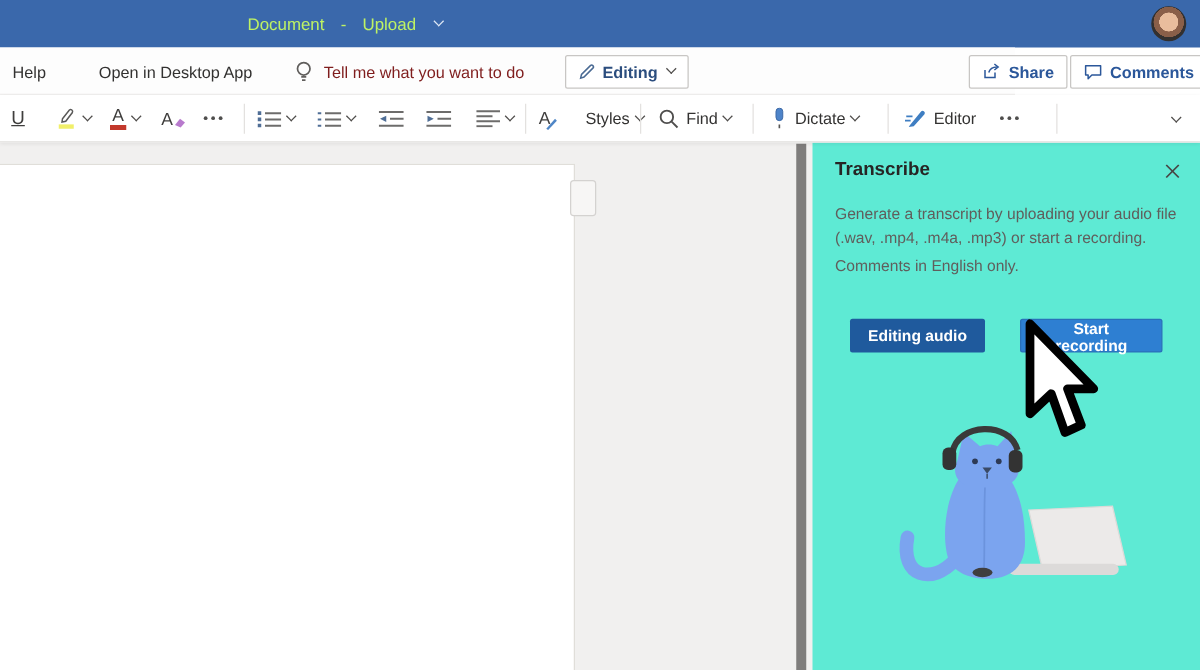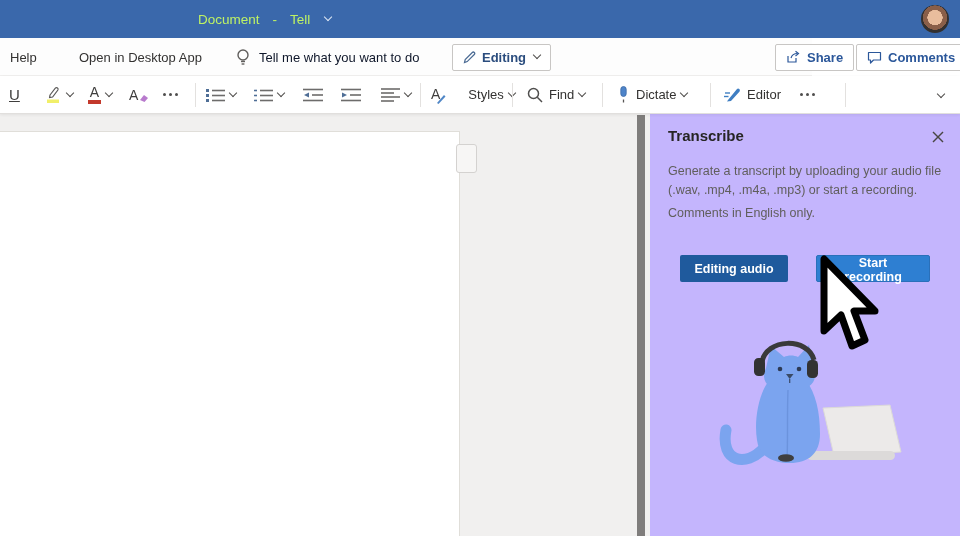--- a/index.html
+++ b/index.html
@@ -13,57 +13,57 @@
   .titlebar{position:absolute;left:0;top:0;width:960px;height:38px;background:#3a68ab;}
   .title-group{position:absolute;left:198px;top:0;height:38px;display:flex;align-items:center;gap:13px;color:#bef264;font-size:13.5px;}
   .chev{width:6px;height:6px;border-right:1.4px solid #4f4d4b;border-bottom:1.4px solid #4f4d4b;transform:rotate(45deg);display:inline-block;position:relative;top:-2px;margin-left:5px;flex:none;}
   .chev.white{border-color:#dfe8f5;margin-left:2px;}
   .avatar{position:absolute;right:11px;top:5px;width:28px;height:28px;border-radius:50%;
     background:radial-gradient(circle at 50% 45%, #e9bd9d 0 36%, #8a5f49 37% 58%, #33302f 59% 100%);
     border:1px solid #2f5档a;}
   
   .menubar{position:absolute;left:0;top:38px;width:812px;height:38px;background:#fdfdfd;border-bottom:1px solid #f1f0ef;}
   .mb-item{position:absolute;top:0;height:38px;display:flex;align-items:center;font-size:13px;color:#333231;}
-  .tellme-text{color:#0f172a;}
+  .tellme-text{color:#7f1d1d;}
   .btn-outline{border:1px solid #c8c6c4;border-radius:2px;background:#fff;height:27px;display:flex;align-items:center;padding:0 10px;gap:6px;font-size:13px;color:#2b4d7e;cursor:pointer;}
   
   .ribbon{position:absolute;left:0;top:76px;width:960px;height:38px;background:#fff;border-bottom:1px solid #e1dfdd;box-shadow:0 1px 3px rgba(0,0,0,.07);z-index:2;}
   .ri{position:absolute;top:0;height:37px;display:flex;align-items:center;color:#3d3c3b;font-size:13px;}
   .rdiv{position:absolute;top:7px;width:1px;height:24px;background:#e3e1df;}
   .glyph-u{font-size:15px;text-decoration:underline;color:#3f3e3d;}
   .glyph-a{font-size:14px;color:#3f3e3d;line-height:1;}
   .dots{display:flex;gap:3px;align-items:center;}
   .dots i{width:3px;height:3px;border-radius:50%;background:#4f4e4d;}
   .rlabel{margin-left:6px;color:#333231;}
   
   .workspace{position:absolute;left:0;top:114px;width:960px;height:422px;background:#f1f0ef;}
   .page{position:absolute;left:-12px;top:17px;width:472px;height:430px;background:#fff;border:1px solid #e0ded9;}
   .anchor-box{position:absolute;left:456px;top:30px;width:21px;height:29px;border:1px solid #d4d2d0;border-radius:3px;background:#f7f6f5;}
   .scrollbar{position:absolute;left:637px;top:1px;width:8px;height:421px;background:#7f7d7c;}
   
-  .panel{position:absolute;left:650px;top:0;width:310px;height:422px;background:#c4b5fd;}
+  .panel{position:absolute;left:650px;top:0;width:310px;height:422px;background:#5eead4;}
   .panel-title{position:absolute;left:18px;top:13px;font-size:15px;font-weight:700;color:#262524;}
   .close-btn{position:absolute;right:13px;top:14px;width:18px;height:18px;display:flex;align-items:center;justify-content:center;cursor:pointer;}
   .panel-desc{position:absolute;left:18px;top:48px;width:294px;font-size:12.5px;line-height:1.55;color:#605e5c;}
   .panel-avail{position:absolute;left:18px;top:92px;font-size:12.5px;color:#605e5c;}
   .btn-primary{position:absolute;top:141px;height:27px;border:none;border-radius:2px;color:#fff;font-size:12.5px;font-weight:700;font-family:"Liberation Sans",sans-serif;cursor:pointer;padding:0 14px;}
   .btn-upload{left:30px;width:108px;background:#1f5a9d;}
   .btn-record{left:166px;width:114px;background:#2e7fd2;border:1px solid #2a70ba;}
   .cursor-svg{position:absolute;left:167px;top:141px;z-index:6;pointer-events:none;}
   .cat-svg{position:absolute;left:58px;top:220px;}
   svg{display:block;}
 </style>
 </head>
 <body>
 
 <div class="titlebar">
   <div class="title-group">
     <span>Document</span>
     <span>-</span>
-    <span>Tell</span>
+    <span>Upload</span>
     <span class="chev white"></span>
   </div>
   <div class="avatar"></div>
 </div>
 
 <div class="menubar">
   <div class="mb-item" style="left:10px;">
     <span>Help</span>
   </div>
   <div class="mb-item" style="left:79px;">

